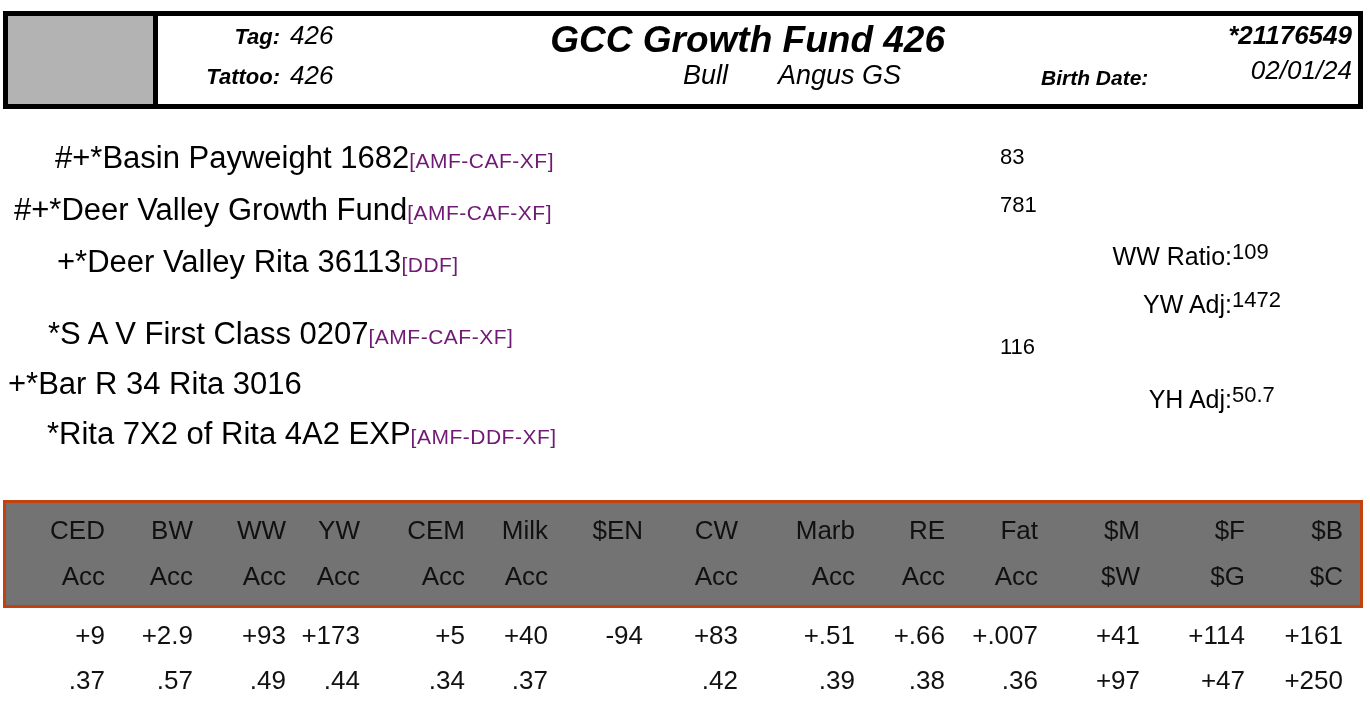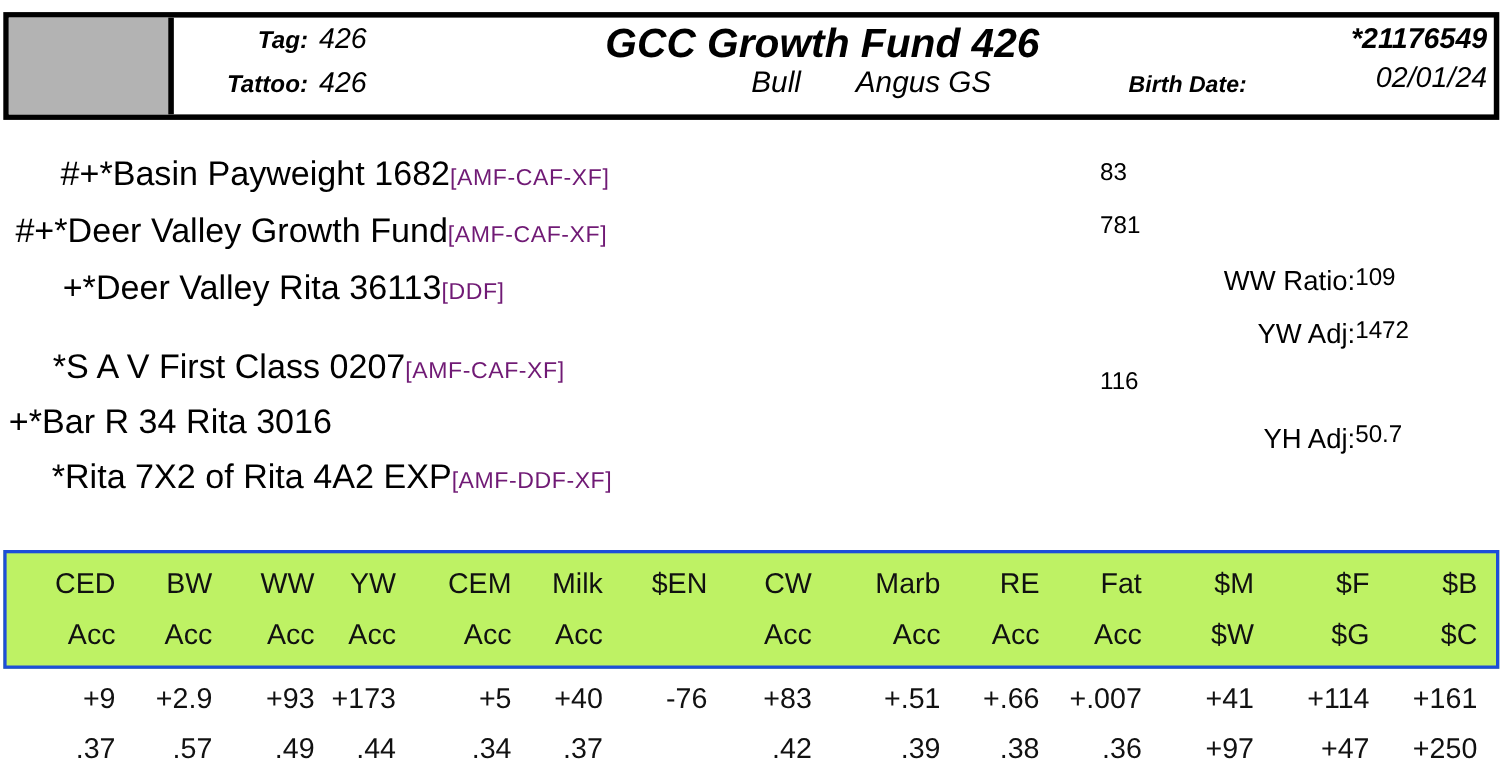--- a/index.html
+++ b/index.html
@@ -18,21 +18,21 @@
     border: 5px solid #000;
     display: flex;
     background: #fff;
   }
   .logo-box {
     width: 150px; height: 100%;
     background: #b3b3b3;
     border-right: 5px solid #000;
   }
   .header-content { position: relative; flex: 1; }
-  .hlabel { font-style: italic; font-weight: bold; font-size: 22px; }
+  .hlabel { font-style: italic; font-weight: bold; font-size: 22px; padding-left: 15px; }
   .hval   { font-style: italic; font-size: 26px; }
   .tag-label    { position: absolute; top: 8px;  left: 0; width: 122px; text-align: right; }
   .tag-value    { position: absolute; top: 4px;  left: 132px; }
   .main-title   { position: absolute; top: 3px;  left: 287px; width: 500px; text-align: right;
                   font-style: italic; font-weight: bold; font-size: 37px; }
   .reg-number   { position: absolute; top: 4px;  right: 6px;
                   font-style: italic; font-weight: bold; font-size: 26px; }
   .tattoo-label { position: absolute; top: 48px; left: 0; width: 122px; text-align: right; }
   .tattoo-value { position: absolute; top: 44px; left: 132px; }
   .sex          { position: absolute; top: 44px; left: 525px; font-size: 27px; }
@@ -52,22 +52,22 @@
 
   
   .perf { position: absolute; left: 1000px; top: 144px; width: 352px; }
   .perf-row { display: flex; height: 47.5px; align-items: flex-start; }
   .perf-label { width: 232px; text-align: right; font-size: 25px; padding-top: 3px; }
   .perf-value { flex: 1; text-align: left; font-size: 22px; }
 
   
   .epd { position: absolute; left: 3px; top: 500px; width: 1360px; }
   .epd-head {
-    border: 3px solid #1d4ed8;
-    background: #bef264;
+    border: 3px solid #c2410c;
+    background: #737373;
     padding: 4px 0 6px 0;
   }
   .epd-row {
     display: grid;
     grid-template-columns: 99px 88px 93px 74px 105px 83px 95px 95px 117px 90px 93px 102px 105px 98px 1fr;
     align-items: center;
   }
   .epd-head .epd-row { height: 46px; }
   .epd-values { padding: 5px 3px 0 3px; }
   .epd-values .epd-row { height: 45px; }
@@ -173,21 +173,21 @@
       </div>
     </div>
   <div class="epd-values" id="epd-values">
       <div class="epd-row">
         <span class="cell">+9</span>
         <span class="cell">+2.9</span>
         <span class="cell">+93</span>
         <span class="cell">+173</span>
         <span class="cell">+5</span>
         <span class="cell">+40</span>
-        <span class="cell">-76</span>
+        <span class="cell">-94</span>
         <span class="cell">+83</span>
         <span class="cell">+.51</span>
         <span class="cell">+.66</span>
         <span class="cell">+.007</span>
         <span class="cell">+41</span>
         <span class="cell">+114</span>
         <span class="cell">+161</span>
       </div>
       <div class="epd-row">
         <span class="cell">.37</span>

